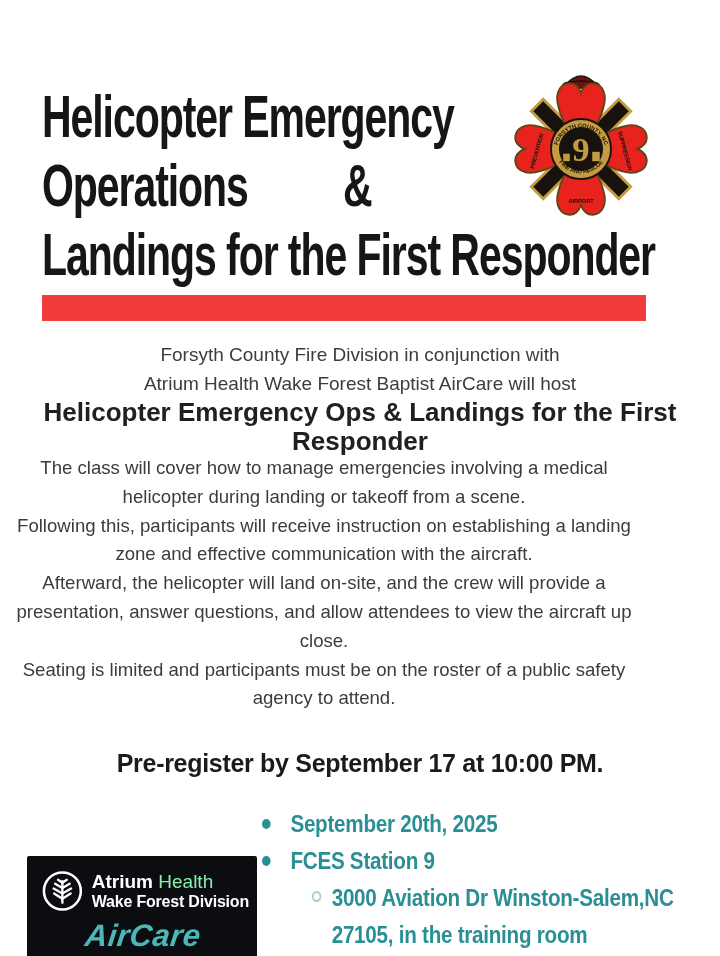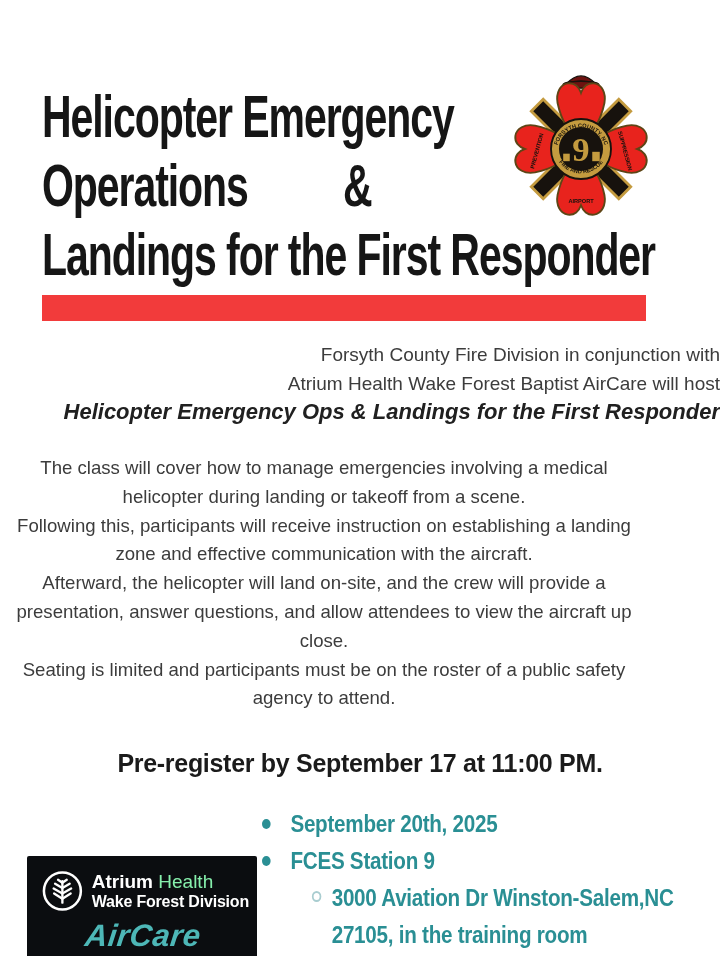--- a/index.html
+++ b/index.html
@@ -20,23 +20,23 @@
     position:absolute;left:42px;top:34px;color:var(--ink);
     font-weight:bold;font-size:57px;line-height:67px;letter-spacing:-1.5px;
     white-space:nowrap;transform:scale(0.72,1.03);transform-origin:0 0;
   }
   .title .amp{margin-left:132px;}
   
   .badge{position:absolute;left:505px;top:26px;width:152px;height:150px;}
   
   .red-bar{position:absolute;left:42px;top:247px;width:604px;height:26px;background:var(--accent-red);}
   
-  .intro{position:absolute;left:0;top:293px;width:720px;text-align:right;
+  .intro{position:absolute;left:0;top:293px;width:720px;text-align:center;
     font-size:19px;line-height:28.6px;color:var(--body-text);}
-  .intro .event{font-weight:bold;font-style:italic;color:#202020;font-size:22px;}
+  .intro .event{font-weight:bold;color:#202020;font-size:26px;}
   
   .body-block{position:absolute;left:0;top:406px;width:648px;text-align:center;
     font-size:18.6px;line-height:28.8px;color:var(--body-text);}
   .body-block div{white-space:nowrap;}
   
   .register{position:absolute;left:0;top:701px;width:720px;text-align:center;
     font-size:25px;font-weight:bold;letter-spacing:-0.3px;color:#1b1b1b;}
   
   .details{position:absolute;left:262px;top:757px;color:var(--teal-text);
     font-weight:bold;font-size:24px;line-height:37px;white-space:nowrap;
@@ -128,21 +128,21 @@
     <div>helicopter during landing or takeoff from a scene.</div>
     <div>Following this, participants will receive instruction on establishing a landing</div>
     <div>zone and effective communication with the aircraft.</div>
     <div>Afterward, the helicopter will land on-site, and the crew will provide a</div>
     <div>presentation, answer questions, and allow attendees to view the aircraft up</div>
     <div>close.</div>
     <div>Seating is limited and participants must be on the roster of a public safety</div>
     <div>agency to attend.</div>
   </div>
 
-  <div class="register">Pre-register by September 17 at 11:00 PM.</div>
+  <div class="register">Pre-register by September 17 at 10:00 PM.</div>
 
   <div class="details">
     <div class="d-row">
       <span class="dot"></span>
       <span>September 20th, 2025</span>
     </div>
     <div class="d-row">
       <span class="dot"></span>
       <span>FCES Station 9</span>
     </div>

